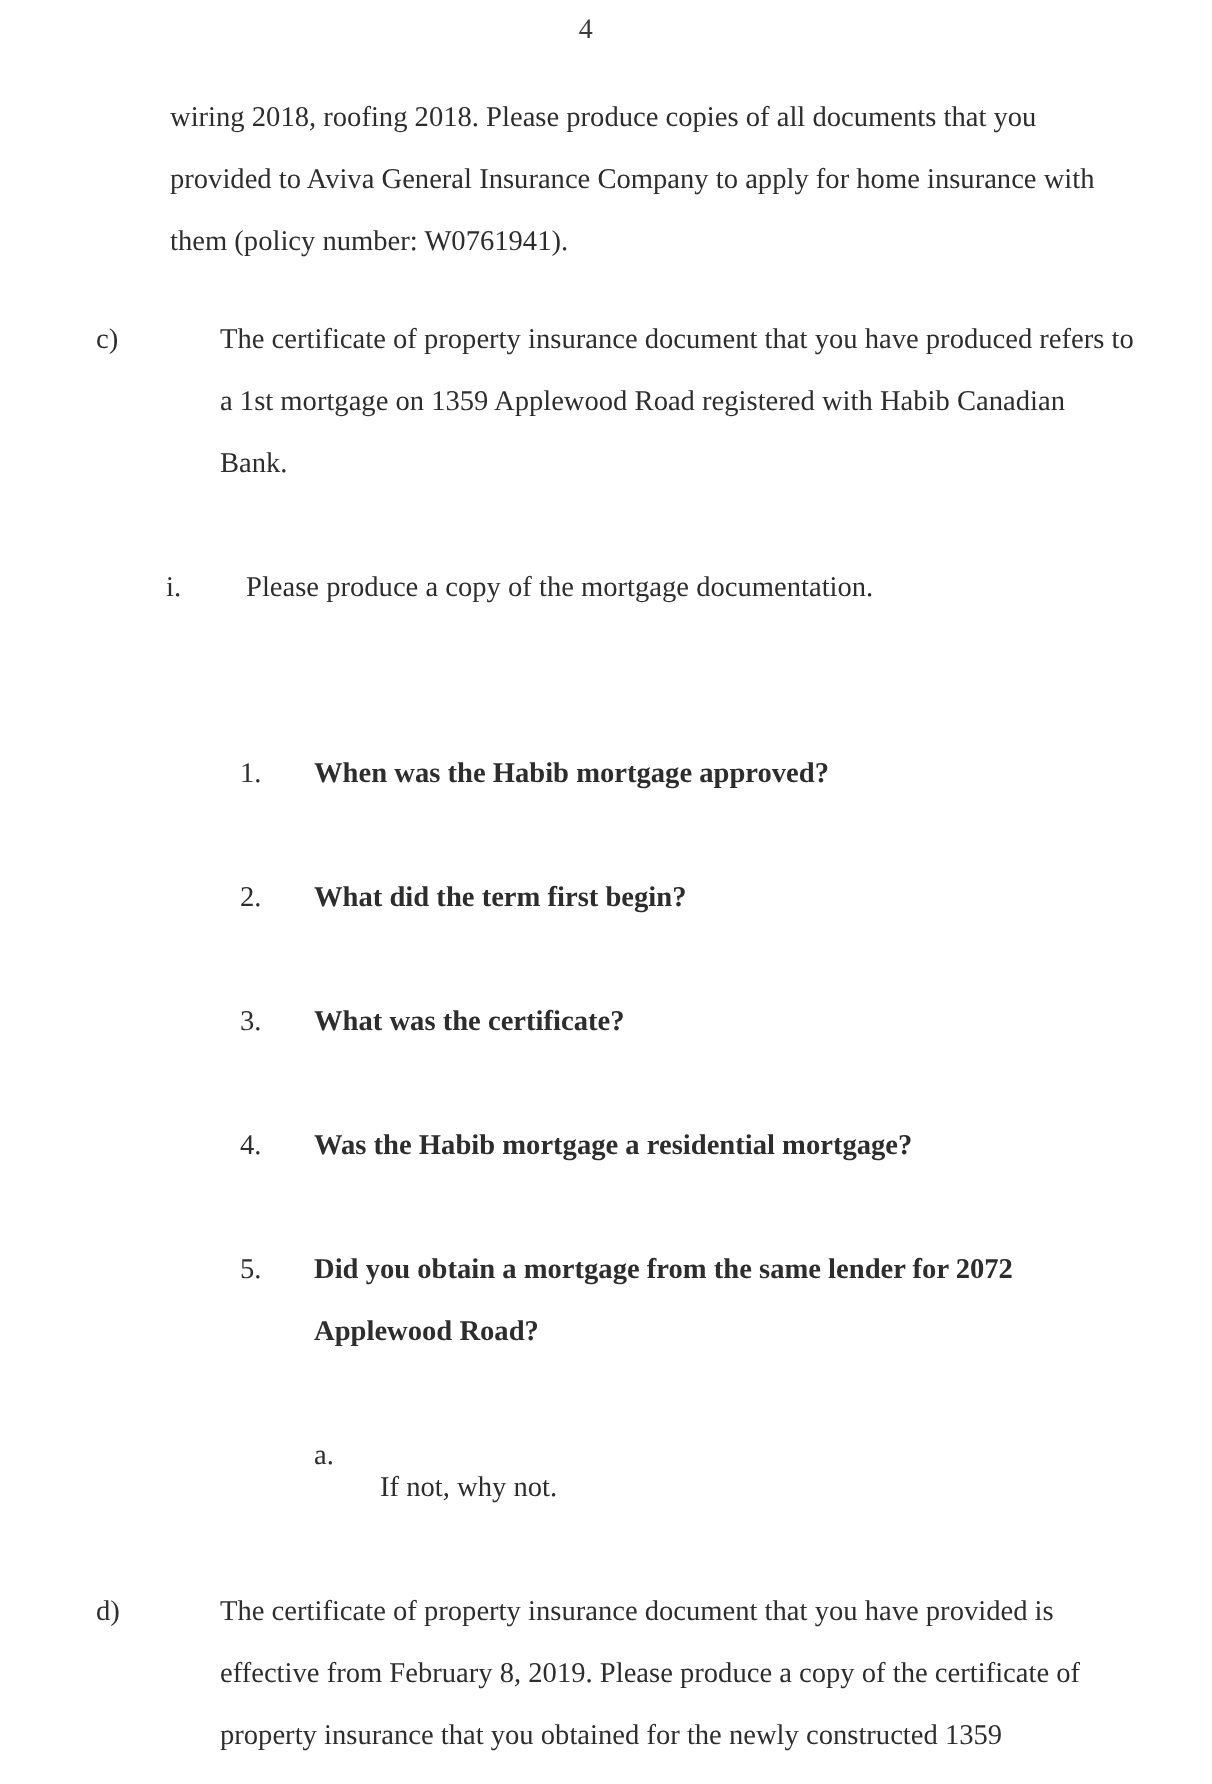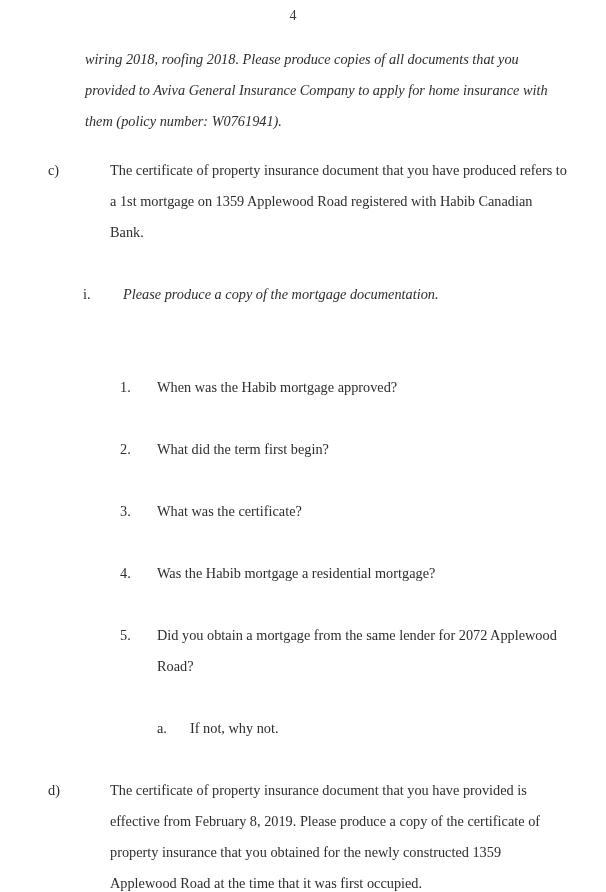--- a/index.html
+++ b/index.html
@@ -58,41 +58,41 @@
     flex: 1 1 auto;
     text-align: left;
     hyphens: none;
   }
 
   
   .lvl-cont {
     margin-left: 85px;
     width: 482px;
   }
-  .lvl-cont .text { width: 482px; font-style: italic; }
+  .lvl-cont .text { width: 482px; }
 
   
   .lvl-alpha { margin-left: 48px; width: 519px; }
   .lvl-alpha .marker { width: 37px; }
   .lvl-alpha .text { width: 482px; margin-left: 25px; }
 
   
   .lvl-roman { margin-left: 83px; width: 484px; }
   .lvl-roman .marker { width: 40px; }
-  .lvl-roman .text { width: 444px; font-style: italic; }
+  .lvl-roman .text { width: 444px; }
 
   
   .lvl-num { margin-left: 120px; width: 447px; }
   .lvl-num .marker { width: 37px; }
-  .lvl-num .text { width: 410px; }
+  .lvl-num .text { width: 410px; font-weight: bold; }
 
   
   .lvl-letter { margin-left: 157px; width: 410px; }
   .lvl-letter .marker { width: 33px; }
-  .lvl-letter .text { width: 377px; }
+  .lvl-letter .text { width: 377px; margin-top: 16px; }
 
   
   .gap-item { height: 31px; }
 
   .spacer-18 { height: 18px; }
 </style>
 </head>
 <body>
 
 <div class="page">

